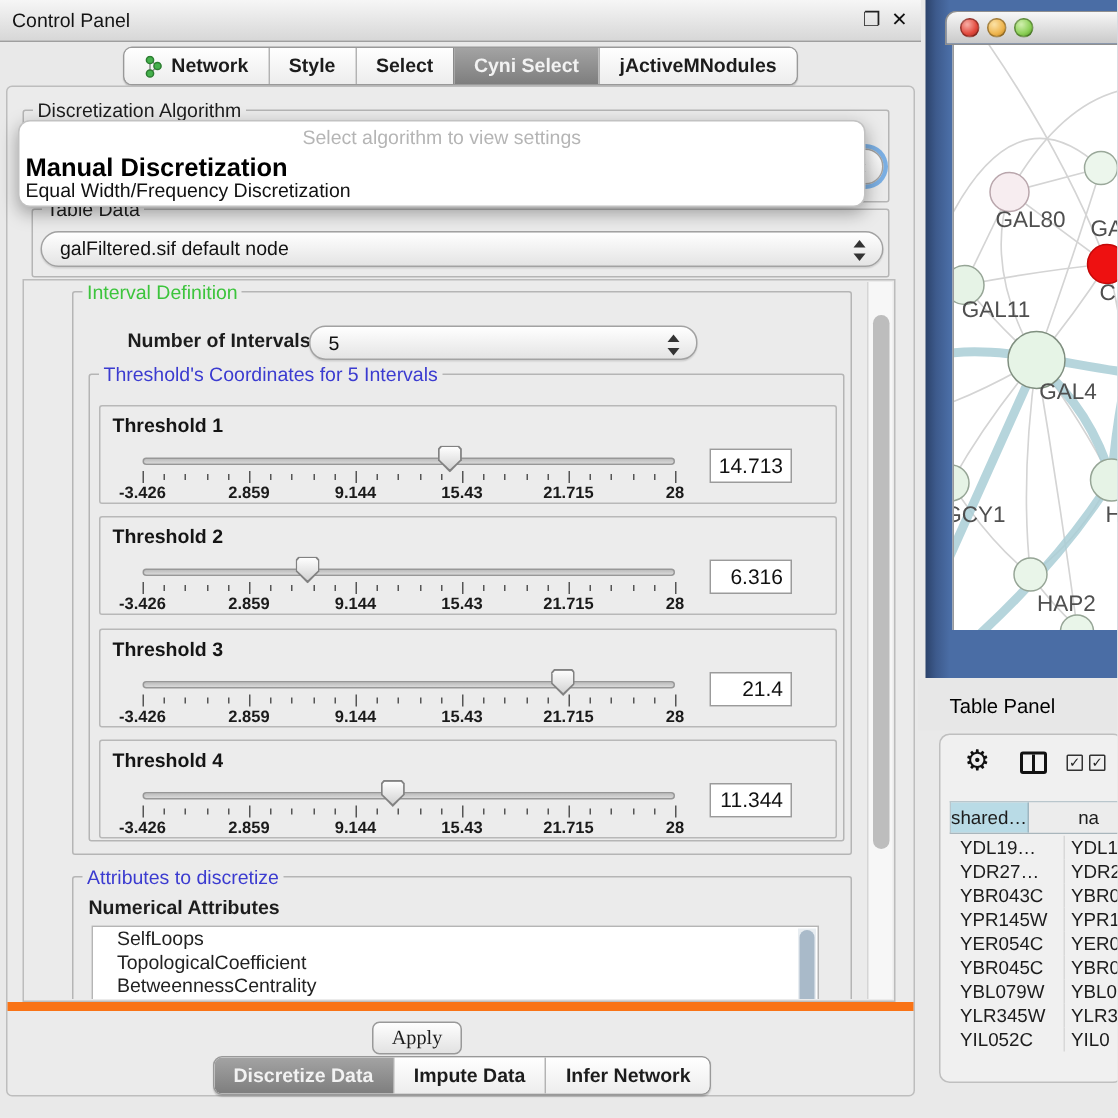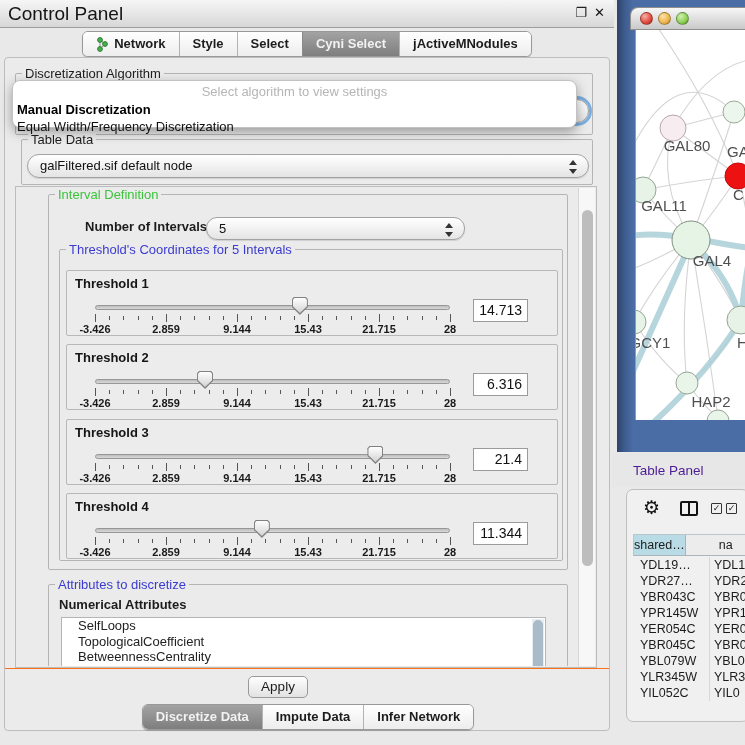--- a/index.html
+++ b/index.html
@@ -3,21 +3,21 @@
 <meta charset="utf-8">
 <style>
   html,body{margin:0;padding:0;background:#e9e9e9;}
   *{box-sizing:border-box;}
   .screen{position:relative;width:745px;height:745px;overflow:hidden;
           font-family:"Liberation Sans","DejaVu Sans",sans-serif;color:#1c1c1c;background:#e9e9e9;}
 
   
   .cp-titlebar{position:absolute;left:0;top:0;width:614px;height:28px;
     background:linear-gradient(#f6f6f6,#d7d7d7);border-bottom:1px solid #9f9f9f;}
-  .cp-title{position:absolute;left:8px;top:0;line-height:27px;font-size:19px;color:#141414;}
+  .cp-title{position:absolute;left:8px;top:0;line-height:27px;font-size:13px;color:#141414;}
   .win-float{position:absolute;right:27px;top:5px;font-size:13px;color:#222;cursor:default;}
   .win-close{position:absolute;right:9px;top:5px;font-size:13px;font-weight:700;color:#111;}
 
   .top-tabs-row{position:absolute;left:0;top:31px;width:614px;text-align:center;}
   .seg{display:inline-flex;border:1px solid #999;border-radius:6px;overflow:hidden;
        background:#fff;box-shadow:0 1px 1px rgba(0,0,0,.18);}
   .tab{height:24px;line-height:24px;padding:0 13px;font-size:13px;font-weight:700;
        background:linear-gradient(#ffffff,#ededed);display:flex;align-items:center;gap:5px;}
   .tab+.tab{border-left:1px solid #b3b3b3;}
   .tab.sel{background:linear-gradient(#a3a3a3,#7e7e7e);color:#f2f2f2;border-left-color:#8a8a8a;}
@@ -65,45 +65,45 @@
       clip-path:polygon(12% 0,88% 0,100% 12%,100% 55%,50% 100%,0 55%,0 12%);}
   .thr-val{position:absolute;left:406px;top:28px;width:55px;height:23px;background:#fff;
     border:1px solid #9b9b9b;font-size:14px;text-align:right;line-height:21px;padding-right:5px;color:#111;}
 
   .attr-list{position:absolute;left:12px;top:32px;width:485px;height:72px;background:#fff;
     border:1px solid #b5b5b5;overflow:hidden;}
   .attr-item{font-size:13px;line-height:15.5px;padding-left:16px;color:#222;}
   .attr-scroll{position:absolute;right:1px;top:1px;bottom:1px;width:12px;background:#e8edf1;}
   .attr-thumb{position:absolute;left:1px;top:1px;width:10px;height:66px;background:#a9bac9;border-radius:5px;}
 
-  .applyrow{position:absolute;left:0;right:0;top:610px;height:37px;border-top:1px solid #f97316;}
+  .applyrow{position:absolute;left:0;right:0;top:610px;height:37px;border-top:6px solid #f97316;font-family:Liberation Serif, serif;}
   .apply-btn{position:absolute;left:243px;top:7px;width:60px;height:22px;border:1px solid #999;
     border-radius:5px;background:linear-gradient(#fefefe,#e2e2e2);font-size:13.5px;text-align:center;line-height:20px;}
   .bottom-tabs-row{position:absolute;left:0;top:646px;width:606px;text-align:center;}
 
   
-  .popup{position:absolute;left:12px;top:80px;width:565px;height:48px;background:#fff;
+  .popup{position:absolute;left:12px;top:80px;width:565px;height:58px;background:#fff;
     border:1px solid #c2c2c2;border-radius:8px;box-shadow:0 4px 12px rgba(0,0,0,.35);z-index:40;}
   .popup-ph{position:absolute;left:0;right:0;top:3px;text-align:center;font-size:13px;color:#b5b5b5;}
-  .popup-opt1{position:absolute;left:4px;top:21px;font-size:13px;font-weight:700;color:#000;}
+  .popup-opt1{position:absolute;left:4px;top:21px;font-size:17px;font-weight:700;color:#000;}
   .popup-opt2{position:absolute;left:4px;top:38px;font-size:13px;color:#111;}
 
   
   .net-frame{position:absolute;left:617px;top:0;width:128px;height:452px;
     background:linear-gradient(90deg,#2c436b 0px,#3d5a8c 7px,#4a6da5 16px);}
   .net-titlebar{position:absolute;left:630px;top:7px;width:115px;height:23px;
     background:linear-gradient(#f7f7f7,#c9c9c9);border:1px solid #8f8f8f;border-right:none;
     border-top-left-radius:8px;}
   .light{position:absolute;top:4px;width:13px;height:13px;border-radius:50%;border:1px solid rgba(0,0,0,.3);}
   .net-canvas{position:absolute;left:635px;top:30px;width:110px;height:390px;background:#fff;
     border-left:1px solid #9a9a9a;overflow:hidden;}
 
   
   .tp-titlebar{position:absolute;left:612px;top:453px;width:133px;height:34px;background:#e7e7e7;}
-  .tp-title{position:absolute;left:21px;top:10px;font-size:13.5px;color:#4c1d95;}
+  .tp-title{position:absolute;left:21px;top:10px;font-size:13.5px;color:#000000;}
   .tp-box{position:absolute;left:626px;top:489px;width:123px;height:233px;background:#f0f0f0;
     border:1px solid #bfbfbf;border-radius:7px;}
   .gear{position:absolute;left:16px;top:6px;font-size:19px;color:#111;}
   .colicon{position:absolute;left:53px;top:11px;width:18px;height:15px;border:2px solid #111;border-radius:2px;}
   .colicon:after{content:"";position:absolute;left:6px;top:0;bottom:0;width:2px;background:#111;}
   .cb{position:absolute;top:13px;width:11px;height:11px;border:1.5px solid #333;border-radius:1px;
       font-size:9px;line-height:9px;text-align:center;color:#222;}
   .tp-table{position:absolute;left:6px;top:44px;right:0;bottom:0;overflow:hidden;}
   .tp-head{display:flex;height:22px;border:1px solid #b9c6cc;border-bottom:1px solid #a9b6bc;font-size:12.5px;}
   .th1{width:77px;background:#b9dbe6;text-align:center;line-height:20px;border-right:1px solid #9fb6c0;}

